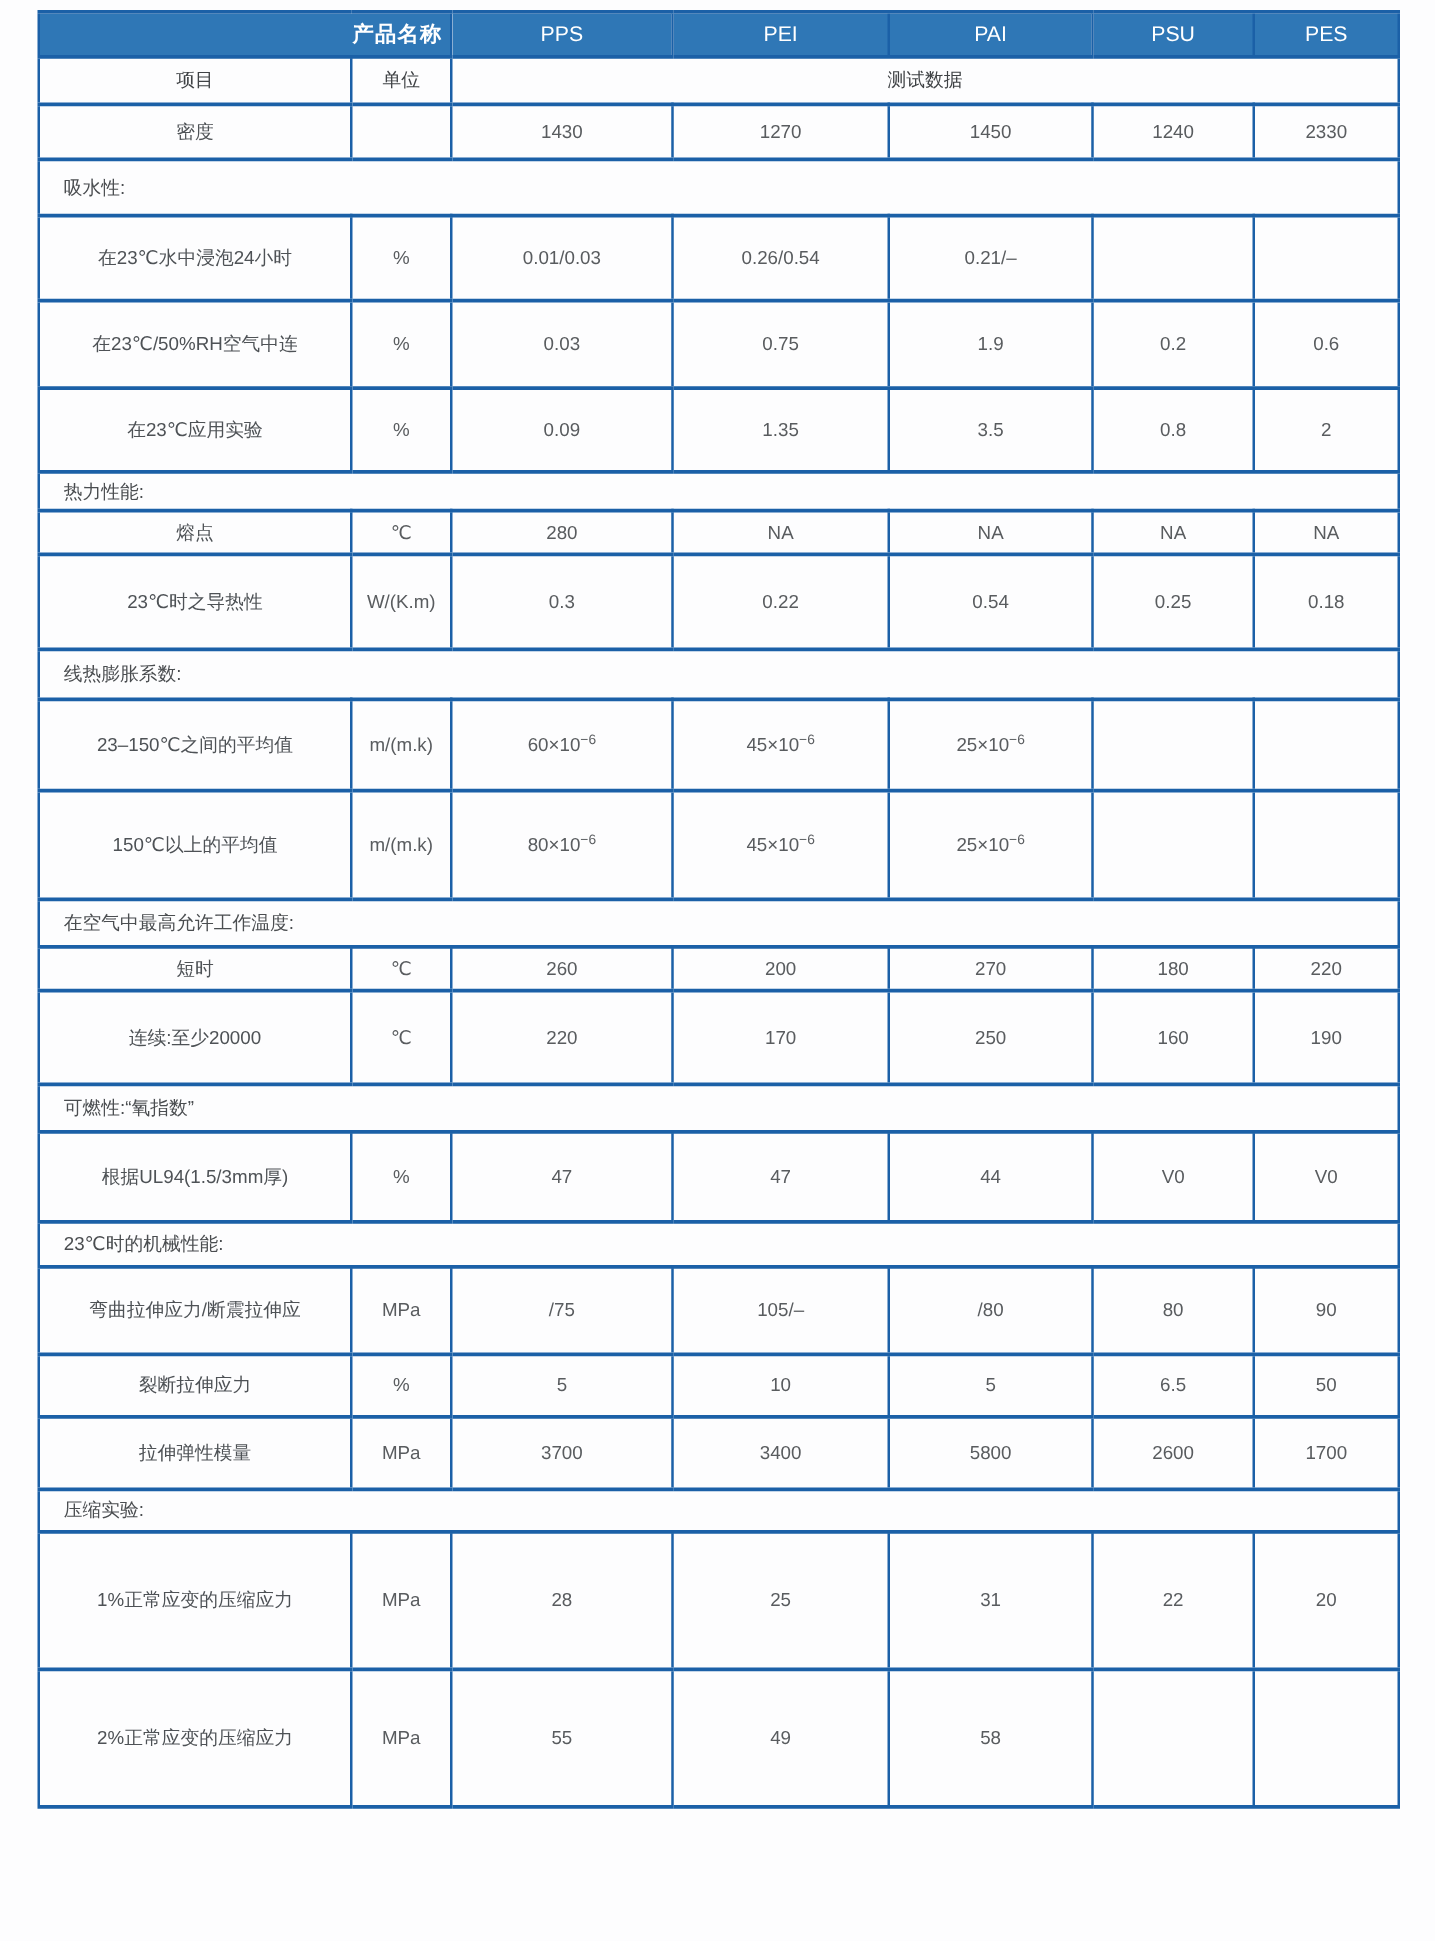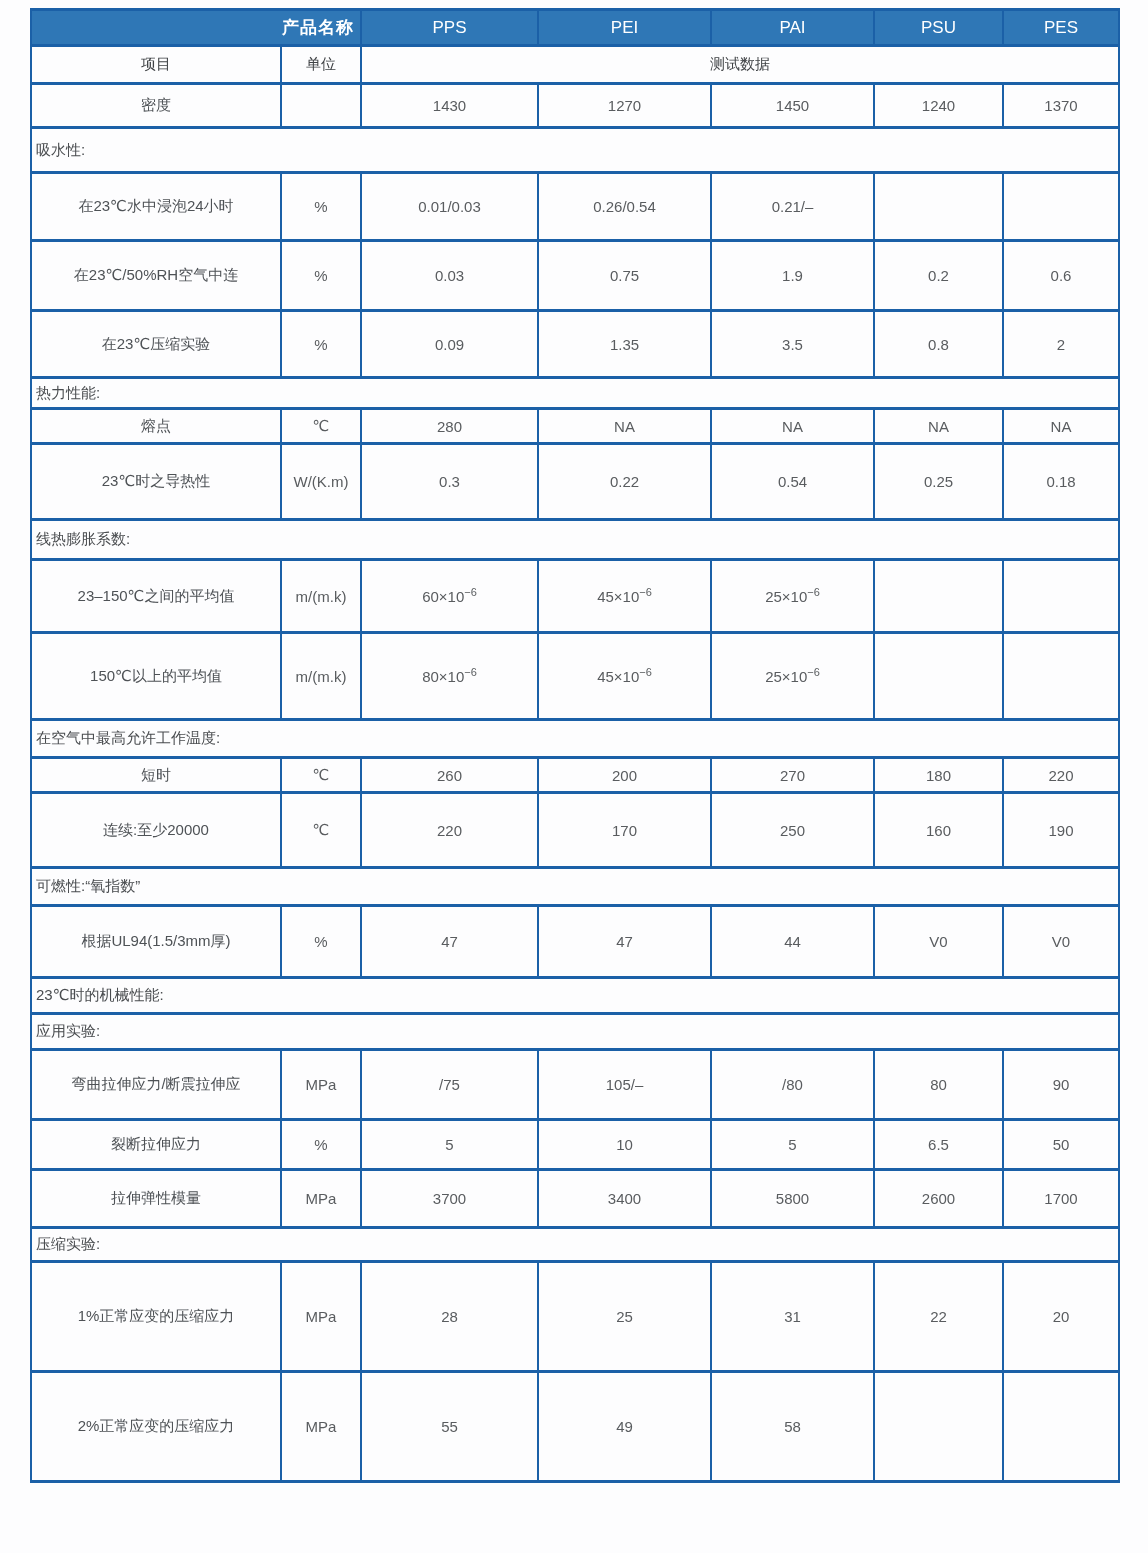--- a/index.html
+++ b/index.html
@@ -40,21 +40,21 @@
   thead th{
     background:var(--header-bg);
     color:var(--header-text);
     font-size:17px;
   }
   th.head-title{font-weight:700;letter-spacing:1px;text-align:right;}
   td.sub{color:var(--subhead-text);font-size:15px;margin-left:19px;}
   td.label{color:var(--label-text);}
   td.section{
     text-align:left;
-    padding-left:4px;
+    padding-left:19px;
     color:var(--section-text);
     font-size:15px;
   }
   sup{font-size:11px;line-height:0;}
 </style>
 </head>
 <body>
 
 <div class="table-wrap">
 <table>
@@ -86,21 +86,21 @@
       <td class="sub" colspan="5">测试数据</td>
     </tr>
 
     <tr style="height:44px">
       <td class="label">密度</td>
       <td class="unit"></td>
       <td class="val">1430</td>
       <td class="val">1270</td>
       <td class="val">1450</td>
       <td class="val">1240</td>
-      <td class="val">1370</td>
+      <td class="val">2330</td>
     </tr>
 
     <tr style="height:45px">
       <td colspan="7" class="section">吸水性:</td>
     </tr>
     <tr style="height:68px">
       <td class="label">在23℃水中浸泡24小时</td>
       <td class="unit">%</td>
       <td class="val">0.01/0.03</td>
       <td class="val">0.26/0.54</td>
@@ -111,21 +111,21 @@
     <tr style="height:70px">
       <td class="label">在23℃/50%RH空气中连</td>
       <td class="unit">%</td>
       <td class="val">0.03</td>
       <td class="val">0.75</td>
       <td class="val">1.9</td>
       <td class="val">0.2</td>
       <td class="val">0.6</td>
     </tr>
     <tr style="height:67px">
-      <td class="label">在23℃压缩实验</td>
+      <td class="label">在23℃应用实验</td>
       <td class="unit">%</td>
       <td class="val">0.09</td>
       <td class="val">1.35</td>
       <td class="val">3.5</td>
       <td class="val">0.8</td>
       <td class="val">2</td>
     </tr>
 
     <tr style="height:31px">
       <td colspan="7" class="section">热力性能:</td>
@@ -203,23 +203,20 @@
       <td class="val">47</td>
       <td class="val">44</td>
       <td class="val">V0</td>
       <td class="val">V0</td>
     </tr>
 
     <tr style="height:36px">
       <td colspan="7" class="section">23℃时的机械性能:</td>
     </tr>
 
-    <tr style="height:36px">
-      <td colspan="7" class="section">应用实验:</td>
-    </tr>
     <tr style="height:70px">
       <td class="label">弯曲拉伸应力/断震拉伸应</td>
       <td class="unit">MPa</td>
       <td class="val">/75</td>
       <td class="val">105/–</td>
       <td class="val">/80</td>
       <td class="val">80</td>
       <td class="val">90</td>
     </tr>
     <tr style="height:50px">

